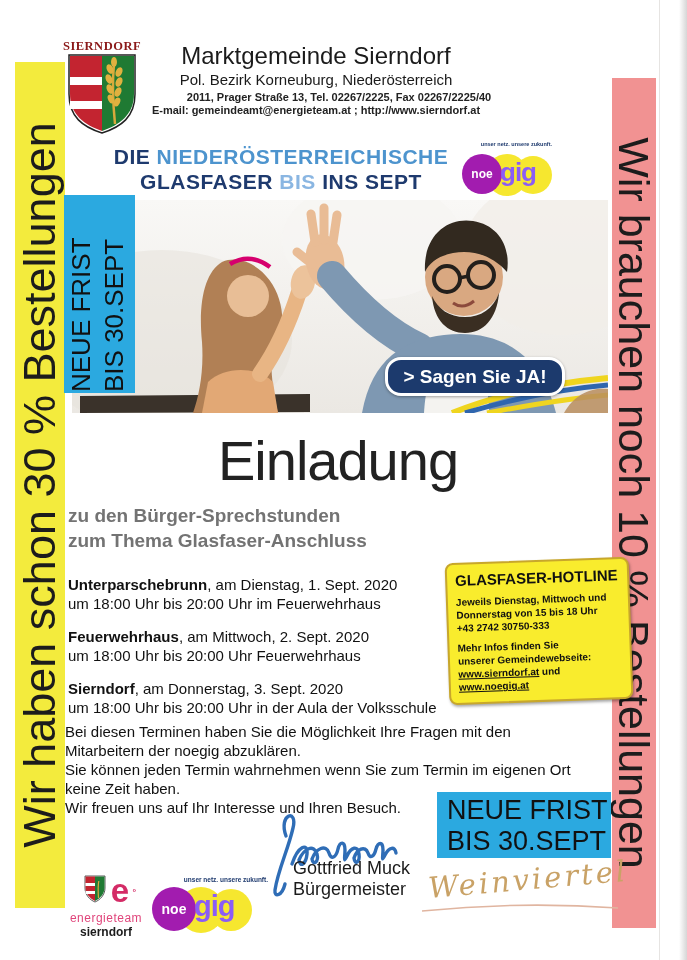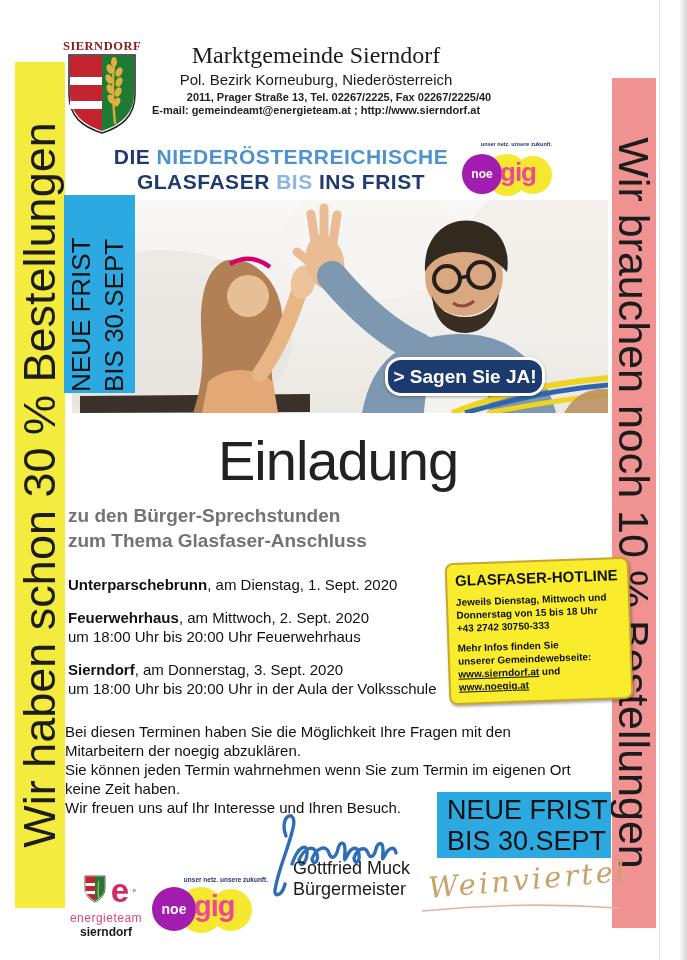--- a/index.html
+++ b/index.html
@@ -17,38 +17,38 @@
   .vband-right{left:612px;top:78px;width:44px;height:850px;background:#F19292;}
   .vtext{position:absolute;left:50%;top:50%;white-space:nowrap;text-align:center;color:#1c1c1c;}
   .vtext-left{width:846px;height:50px;transform:translate(-50%,-50%) rotate(-90deg);
               font-size:45px;line-height:50px;}
   .vtext-right{width:850px;height:44px;transform:translate(-50%,-50%) rotate(90deg);
                font-size:43px;line-height:44px;}
 
   
   .crest{position:absolute;left:62px;top:38px;width:80px;height:100px;}
   .header-text{position:absolute;left:108px;top:42px;width:416px;text-align:center;}
-  .h-title{font-size:24px;line-height:27px;color:#1b1b1b;font-family:Liberation Serif, serif;}
+  .h-title{font-size:24px;line-height:27px;color:#1b1b1b;}
   .h-sub{font-size:15px;line-height:19px;margin-top:1px;}
   .h-addr{font-size:11px;line-height:13px;font-weight:bold;margin-top:2px;color:#222;padding-left:46px;}
   .h-mail{font-size:11px;line-height:13px;font-weight:bold;color:#222;}
 
   
   .headline{position:absolute;left:100px;top:144px;width:362px;text-align:center;
             font-weight:bold;font-size:21px;line-height:25px;letter-spacing:0.5px;}
   .c-navy{color:#1E3A6E}.c-mid{color:#4D94CE}.c-light{color:#8AB6E2}
 
   
   .noegig{position:absolute;}
   .noegig .tagline{position:absolute;right:0;top:0;font-weight:bold;color:#1E3A6E;white-space:nowrap;}
   .noegig .circ{position:absolute;border-radius:50%;}
   .noegig .yellow{background:#F6E72F;}
   .noegig .navy{background:#a21caf;color:#fff;font-weight:bold;display:flex;
                 align-items:center;justify-content:center;}
-  .noegig .gig{position:absolute;font-weight:bold;color:#ec4899;letter-spacing:-1px;}
+  .noegig .gig{position:absolute;font-weight:bold;color:#8b5cf6;letter-spacing:-1px;}
   .noegig-top{left:462px;top:141px;width:90px;height:60px;}
   .noegig-top .tagline{font-size:5.5px;}
   .noegig-top .y1{left:24px;top:13px;width:42px;height:42px;}
   .noegig-top .y2{left:52px;top:15px;width:38px;height:38px;}
   .noegig-top .navy{left:0;top:13px;width:40px;height:40px;font-size:12px;}
   .noegig-top .gig{left:38px;top:16px;font-size:26px;}
   .noegig-bottom{left:150px;top:876px;width:118px;height:62px;}
   .noegig-bottom .tagline{font-size:6.5px;}
   .noegig-bottom .y1{left:28px;top:11px;width:46px;height:46px;}
   .noegig-bottom .y2{left:60px;top:13px;width:42px;height:42px;}
@@ -59,21 +59,21 @@
   .frist-top{position:absolute;left:64px;top:195px;width:71px;height:198px;background:#2BA9E0;z-index:4;}
   .frist-top .inner{position:absolute;left:50%;top:50%;width:198px;height:71px;
                     transform:translate(-50%,-50%) rotate(-90deg);
                     font-size:26px;line-height:33px;color:#111;padding-left:2px;}
   .frist-bottom{position:absolute;left:437px;top:792px;width:174px;height:66px;background:#2BA9E0;
                 z-index:3;font-size:27px;line-height:31px;color:#111;padding:3px 0 0 10px;
                 box-sizing:border-box;}
 
   
   .photo{position:absolute;left:72px;top:200px;width:536px;height:213px;z-index:1;overflow:hidden;}
-  .cta{position:absolute;left:385px;top:357px;width:160px;height:39px;z-index:5;
+  .cta{position:absolute;left:385px;top:357px;width:180px;height:39px;z-index:5;
        background:#1C3A6D;border:3px solid #ffffff;border-radius:16px;box-sizing:border-box;
        color:#ffffff;font-weight:bold;font-size:19px;display:flex;align-items:center;
        justify-content:center;box-shadow:0 1px 3px rgba(0,0,0,.35);cursor:pointer;}
 
   
   .einladung{position:absolute;left:68px;top:430px;width:540px;text-align:center;
              font-size:56px;line-height:62px;letter-spacing:-1px;color:#222;}
   .einl-sub{position:absolute;left:68px;top:503px;width:540px;text-align:left;
             font-weight:bold;font-size:19px;line-height:25px;color:#737373;}
 
@@ -151,21 +151,21 @@
     <div class="h-sub">Pol. Bezirk Korneuburg, Niederösterreich</div>
     <div class="h-addr">2011, Prager Straße 13, Tel. 02267/2225, Fax 02267/2225/40</div>
     <div class="h-mail">E-mail: gemeindeamt@energieteam.at ; http://www.sierndorf.at</div>
   </div>
 
   <div class="headline">
     <div><span class="c-navy">DIE</span>
       <span class="c-mid">NIEDERÖSTERREICHISCHE</span></div>
     <div><span class="c-navy">GLASFASER</span>
       <span class="c-light">BIS</span>
-      <span class="c-navy">INS FRIST</span></div>
+      <span class="c-navy">INS SEPT</span></div>
   </div>
 
   <div class="noegig noegig-top">
     <div class="tagline">unser netz. unsere zukunft.</div>
     <div class="circ yellow y1"></div>
     <div class="circ yellow y2"></div>
     <div class="circ navy">noe</div>
     <div class="gig">gig</div>
   </div>
 
@@ -224,20 +224,21 @@
 
   <div class="einladung">Einladung</div>
   <div class="einl-sub">
     <div>zu den Bürger-Sprechstunden</div>
     <div>zum Thema Glasfaser-Anschluss</div>
   </div>
 
   <div class="events">
     <div class="event">
       <div><b>Unterparschebrunn</b><span>, am Dienstag, 1. Sept. 2020</span></div>
+      <div>um 18:00 Uhr bis 20:00 Uhr im Feuerwehrhaus</div>
     </div>
     <div class="event">
       <div><b>Feuerwehrhaus</b><span>, am Mittwoch, 2. Sept. 2020</span></div>
       <div>um 18:00 Uhr bis 20:00 Uhr Feuerwehrhaus</div>
     </div>
     <div class="event">
       <div><b>Sierndorf</b><span>, am Donnerstag, 3. Sept. 2020</span></div>
       <div>um 18:00 Uhr bis 20:00 Uhr in der Aula der Volksschule</div>
     </div>
   </div>

